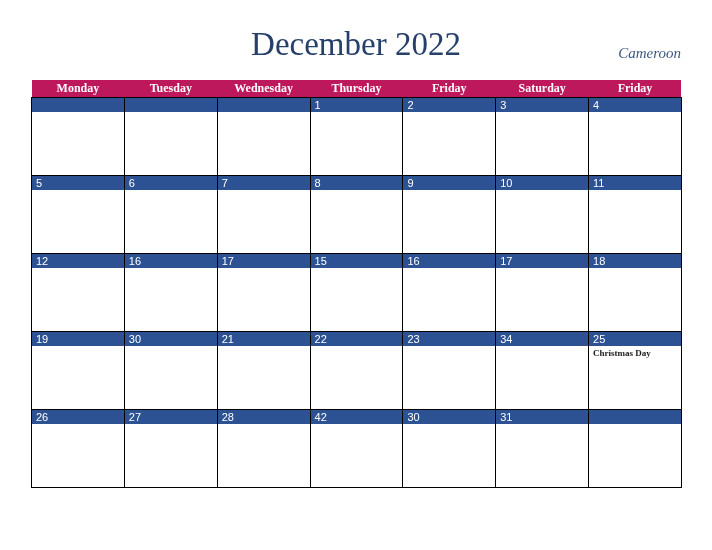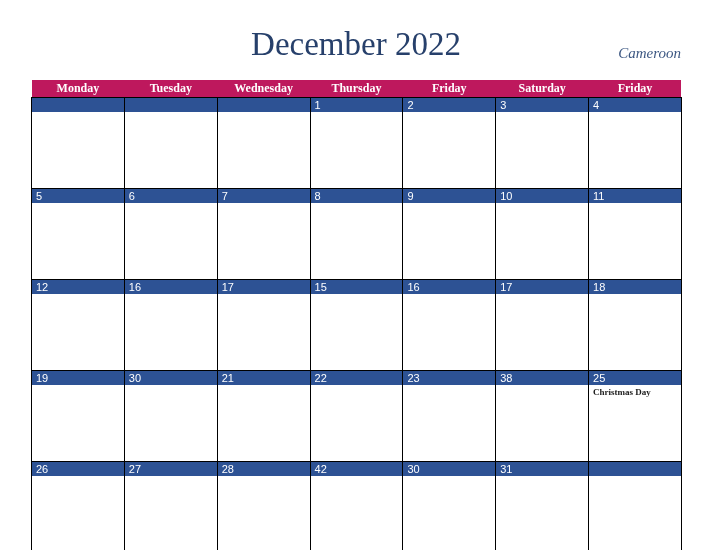--- a/index.html
+++ b/index.html
@@ -137,21 +137,21 @@
     padding: 0 0 0 4px;
     color: #ffffff;
     font-family: "Liberation Sans", sans-serif;
     font-size: 11px;
     overflow: hidden;
     white-space: nowrap;
   }
 
   .daybody {
     height: 61px;
-    padding: 2px 3px 13px 4px;
+    padding: 2px 3px 0 4px;
     overflow: hidden;
   }
 
   .event {
     font-family: "Liberation Serif", serif;
     font-weight: bold;
     font-size: 9px;
     color: #1a1a1a;
     line-height: 11px;
     white-space: nowrap;
@@ -289,21 +289,21 @@
           </td>
           <td>
             <div class="daybar">22</div>
             <div class="daybody"></div>
           </td>
           <td>
             <div class="daybar">23</div>
             <div class="daybody"></div>
           </td>
           <td>
-            <div class="daybar">38</div>
+            <div class="daybar">34</div>
             <div class="daybody"></div>
           </td>
           <td>
             <div class="daybar">25</div>
             <div class="daybody">
               <div class="event">Christmas Day</div>
             </div>
           </td>
         </tr>
         <tr class="week-row">

